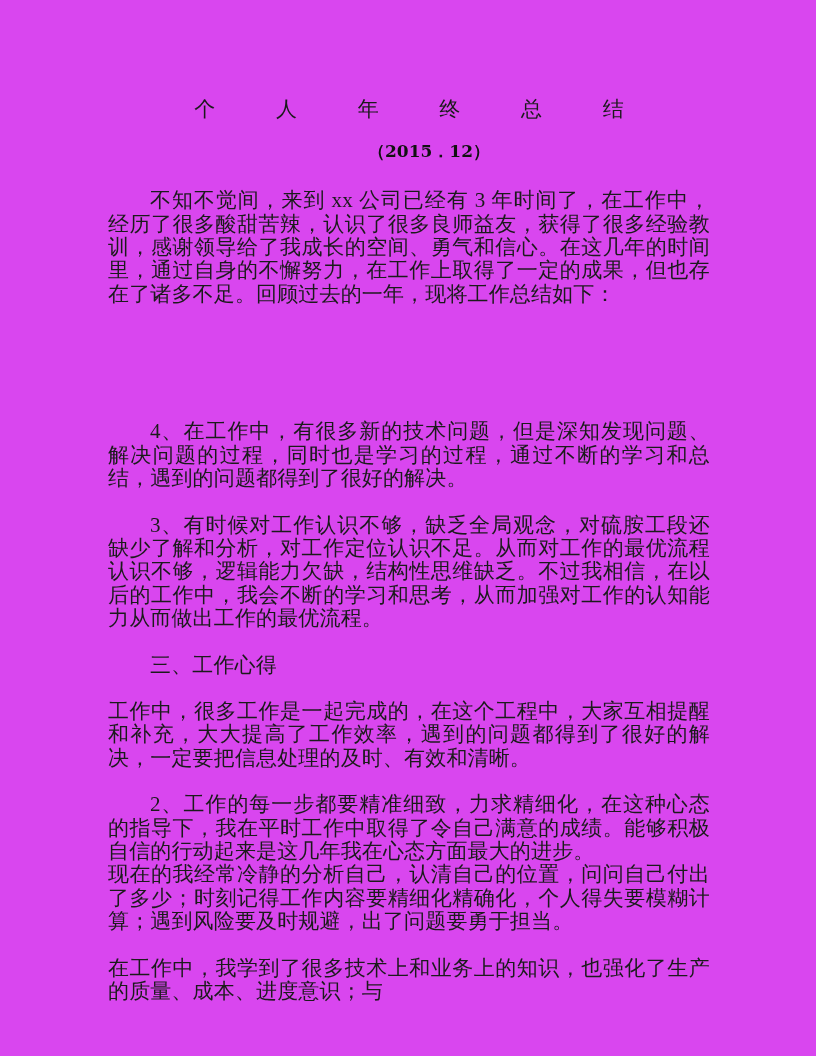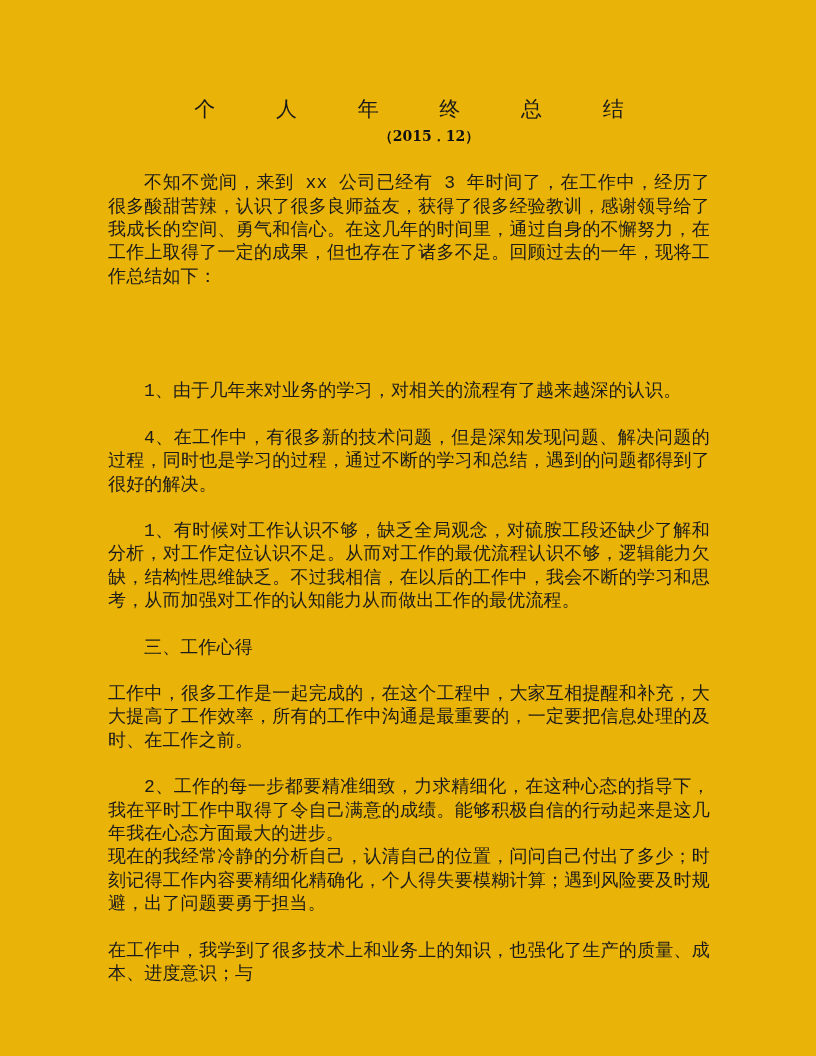--- a/index.html
+++ b/index.html
@@ -8,21 +8,21 @@
     padding: 0;
     background: #ffffff;
   }
   body {
     font-family: "DejaVu Serif", "Liberation Serif", serif;
   }
   .page {
     position: relative;
     width: 816px;
     height: 1056px;
-    background: #eab308;
+    background: #d946ef;
     overflow: hidden;
     box-sizing: border-box;
   }
   .content {
     position: absolute;
     left: 108px;
     top: 0;
     width: 602px;
   }
   .doc-title {
@@ -32,42 +32,42 @@
     font-size: 21px;
     font-weight: 400;
     letter-spacing: 27px;
     text-indent: 27px;
     color: #1a1a1a;
     font-family: "DejaVu Serif", "Liberation Serif", serif;
     line-height: 1.25;
     white-space: nowrap;
   }
   .doc-subtitle {
-    margin: 0;
+    margin: 12px;
     padding-top: 6px;
     padding-left: 40px;
     text-align: center;
-    font-size: 14px;
+    font-size: 17px;
     font-weight: bold;
     color: #111111;
     font-family: "DejaVu Serif", "Liberation Serif", serif;
     letter-spacing: 0px;
   }
   .body-block {
     margin-top: 26px;
   }
   p.para {
     margin: 0;
-    font-size: 18px;
+    font-size: 21px;
     line-height: 23.4px;
     color: #1b1b1b;
     text-align: justify;
     text-justify: inter-ideograph;
     letter-spacing: 0.15px;
-    font-family: Liberation Mono, monospace;
+    font-family: Liberation Serif, serif;
   }
   p.indent {
     text-indent: 2em;
   }
   p.noindent {
     text-indent: 0;
   }
   .gap-md { height: 23px; }
   .gap-lg { height: 34px; }
 </style>
@@ -85,37 +85,36 @@
       <p class="para indent">不知不觉间，来到 xx 公司已经有 3 年时间了，在工作中，经历了很多酸甜苦辣，认识了很多良师益友，获得了很多经验教训，感谢领导给了我成长的空间、勇气和信心。在这几年的时间里，通过自身的不懈努力，在工作上取得了一定的成果，但也存在了诸多不足。回顾过去的一年，现将工作总结如下：</p>
 
       <div class="gap-lg"></div>
 
 
       <div class="gap-lg"></div>
 
 
       <div class="gap-md"></div>
 
-      <p class="para indent">1、由于几年来对业务的学习，对相关的流程有了越来越深的认识。</p>
 
       <div class="gap-md"></div>
 
       <p class="para indent">4、在工作中，有很多新的技术问题，但是深知发现问题、解决问题的过程，同时也是学习的过程，通过不断的学习和总结，遇到的问题都得到了很好的解决。</p>
 
       <div class="gap-md"></div>
 
-      <p class="para indent">1、有时候对工作认识不够，缺乏全局观念，对硫胺工段还缺少了解和分析，对工作定位认识不足。从而对工作的最优流程认识不够，逻辑能力欠缺，结构性思维缺乏。不过我相信，在以后的工作中，我会不断的学习和思考，从而加强对工作的认知能力从而做出工作的最优流程。</p>
+      <p class="para indent">3、有时候对工作认识不够，缺乏全局观念，对硫胺工段还缺少了解和分析，对工作定位认识不足。从而对工作的最优流程认识不够，逻辑能力欠缺，结构性思维缺乏。不过我相信，在以后的工作中，我会不断的学习和思考，从而加强对工作的认知能力从而做出工作的最优流程。</p>
 
       <div class="gap-md"></div>
 
       <p class="para indent">三、工作心得</p>
 
       <div class="gap-md"></div>
 
-      <p class="para noindent">工作中，很多工作是一起完成的，在这个工程中，大家互相提醒和补充，大大提高了工作效率，所有的工作中沟通是最重要的，一定要把信息处理的及时、在工作之前。</p>
+      <p class="para noindent">工作中，很多工作是一起完成的，在这个工程中，大家互相提醒和补充，大大提高了工作效率，遇到的问题都得到了很好的解决，一定要把信息处理的及时、有效和清晰。</p>
 
       <div class="gap-md"></div>
 
       <p class="para indent">2、工作的每一步都要精准细致，力求精细化，在这种心态的指导下，我在平时工作中取得了令自己满意的成绩。能够积极自信的行动起来是这几年我在心态方面最大的进步。</p>
       <p class="para noindent">现在的我经常冷静的分析自己，认清自己的位置，问问自己付出了多少；时刻记得工作内容要精细化精确化，个人得失要模糊计算；遇到风险要及时规避，出了问题要勇于担当。</p>
 
       <div class="gap-md"></div>
 
       <p class="para noindent">在工作中，我学到了很多技术上和业务上的知识，也强化了生产的质量、成本、进度意识；与</p>
 

